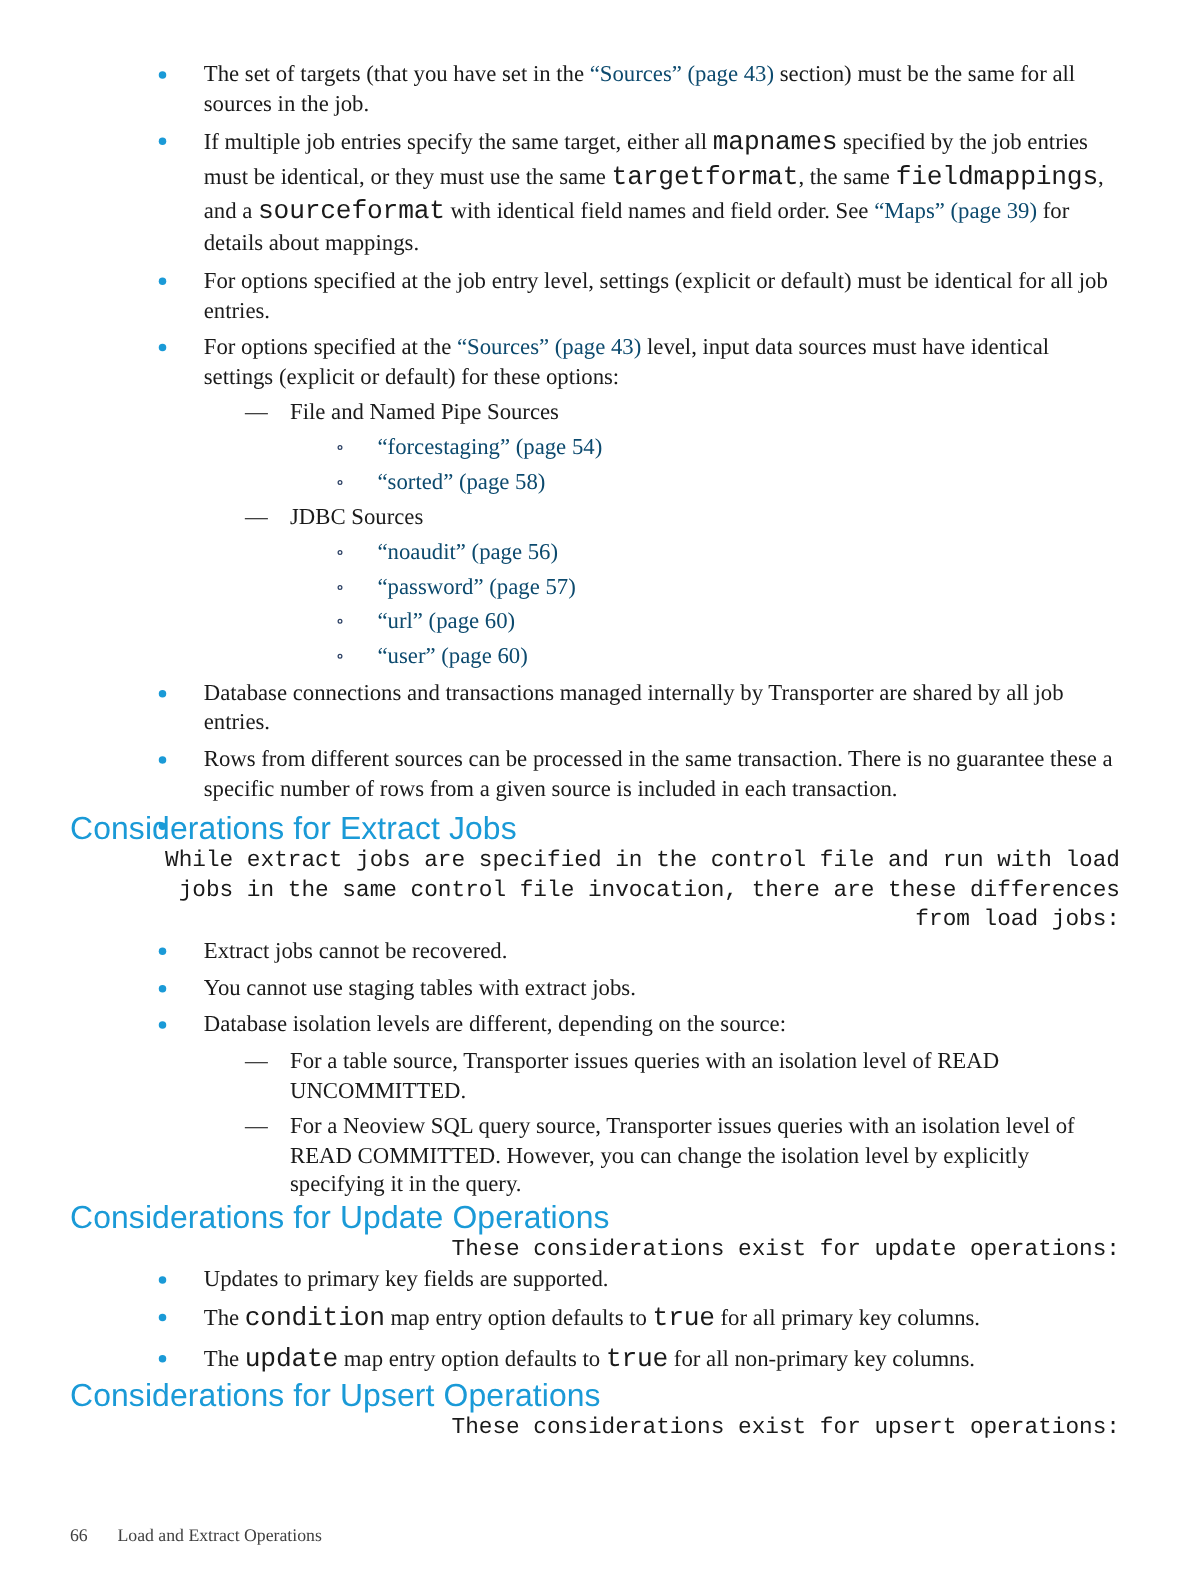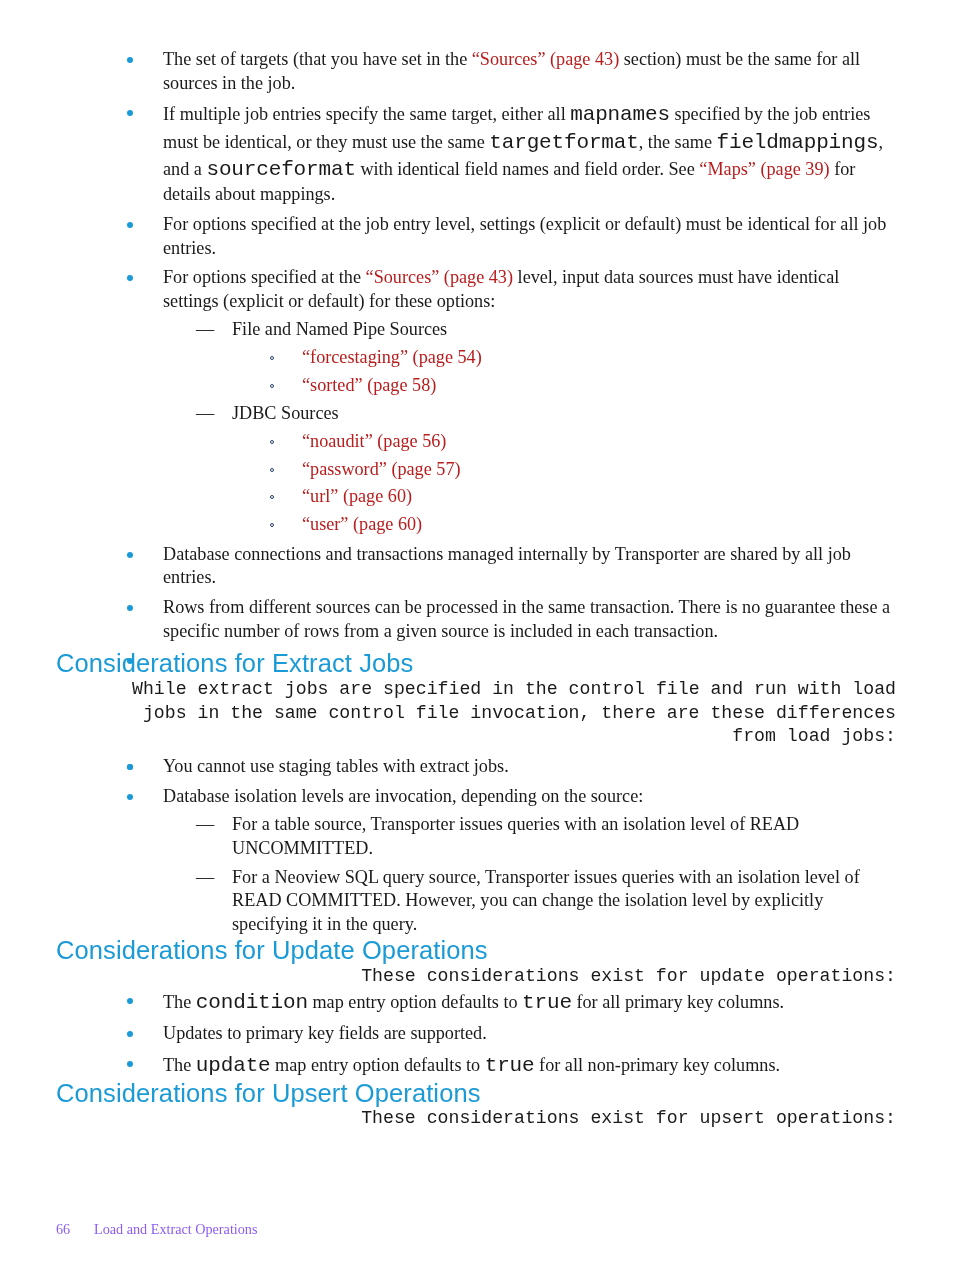--- a/index.html
+++ b/index.html
@@ -126,38 +126,38 @@
     background: transparent;
     box-sizing: border-box;
   }
 
   
   .list-gap-top { margin-top: 7px; }
   .list-gap-top-sm { margin-top: 6px; }
 
   
   .xref {
-    color: #b91c1c;
+    color: #0c4a6e;
     text-align: center;
   }
   .code {
     font-family: "Liberation Mono", "DejaVu Sans Mono", monospace;
     font-size: 21px;
     color: #1a1a1a;
     letter-spacing: -0.15px;
   }
 
   
   .footer {
     position: absolute;
     left: 56px;
     top: 1221px;
     font-family: "Liberation Serif", "DejaVu Serif", serif;
     font-size: 14.2px;
-    color: #8b5cf6;
+    color: #404040;
     white-space: nowrap;
   }
   .footer .pg { display: inline-block; min-width: 38px; }
   .footer .ttl { }
 </style>
 </head>
 <body>
 
 <div class="page">
 
@@ -245,28 +245,29 @@
 
     </ul>
 
     <h2 class="section-heading h-extract">Considerations for Extract Jobs</h2>
 
     <p class="body-para p-extract-intro">While extract jobs are specified in the control file and run with load jobs in the same control file invocation, there are these differences from load jobs:</p>
 
     <ul class="lvl1 list-gap-top-sm">
       <li class="item b1">
         <span class="bullet-dot"></span>
+        <span>Extract jobs cannot be recovered.</span>
       </li>
       <li class="item b1">
         <span class="bullet-dot"></span>
         <span>You cannot use staging tables with extract jobs.</span>
       </li>
       <li class="item b1">
         <span class="bullet-dot"></span>
-        <span>Database isolation levels are invocation, depending on the source:</span>
+        <span>Database isolation levels are different, depending on the source:</span>
 
         <ul class="lvl2">
           <li class="item b2">
             <span class="bullet-dash">—</span>
             <span>For a table source, Transporter issues queries with an isolation level of READ UNCOMMITTED.</span>
           </li>
           <li class="item b2">
             <span class="bullet-dash">—</span>
             <span>For a Neoview SQL query source, Transporter issues queries with an isolation level of READ COMMITTED. However, you can change the isolation level by explicitly specifying it in the query.</span>
           </li>
@@ -274,25 +275,25 @@
       </li>
     </ul>
 
     <h2 class="section-heading h-update">Considerations for Update Operations</h2>
 
     <p class="body-para p-update-intro">These considerations exist for update operations:</p>
 
     <ul class="lvl1 list-gap-top-sm">
       <li class="item b1">
         <span class="bullet-dot"></span>
+        <span><span>Updates to primary key fields are supported.</span></span>
+      </li>
+      <li class="item b1">
+        <span class="bullet-dot"></span>
         <span><span>The </span><span class="code">condition</span><span> map entry option defaults to </span><span class="code">true</span><span> for all primary key columns.</span></span>
-      </li>
-      <li class="item b1">
-        <span class="bullet-dot"></span>
-        <span><span>Updates to primary key fields are supported.</span></span>
       </li>
       <li class="item b1">
         <span class="bullet-dot"></span>
         <span><span>The </span><span class="code">update</span><span> map entry option defaults to </span><span class="code">true</span><span> for all non-primary key columns.</span></span>
       </li>
     </ul>
 
     <h2 class="section-heading h-upsert">Considerations for Upsert Operations</h2>
 
     <p class="body-para p-upsert-intro">These considerations exist for upsert operations:</p>

